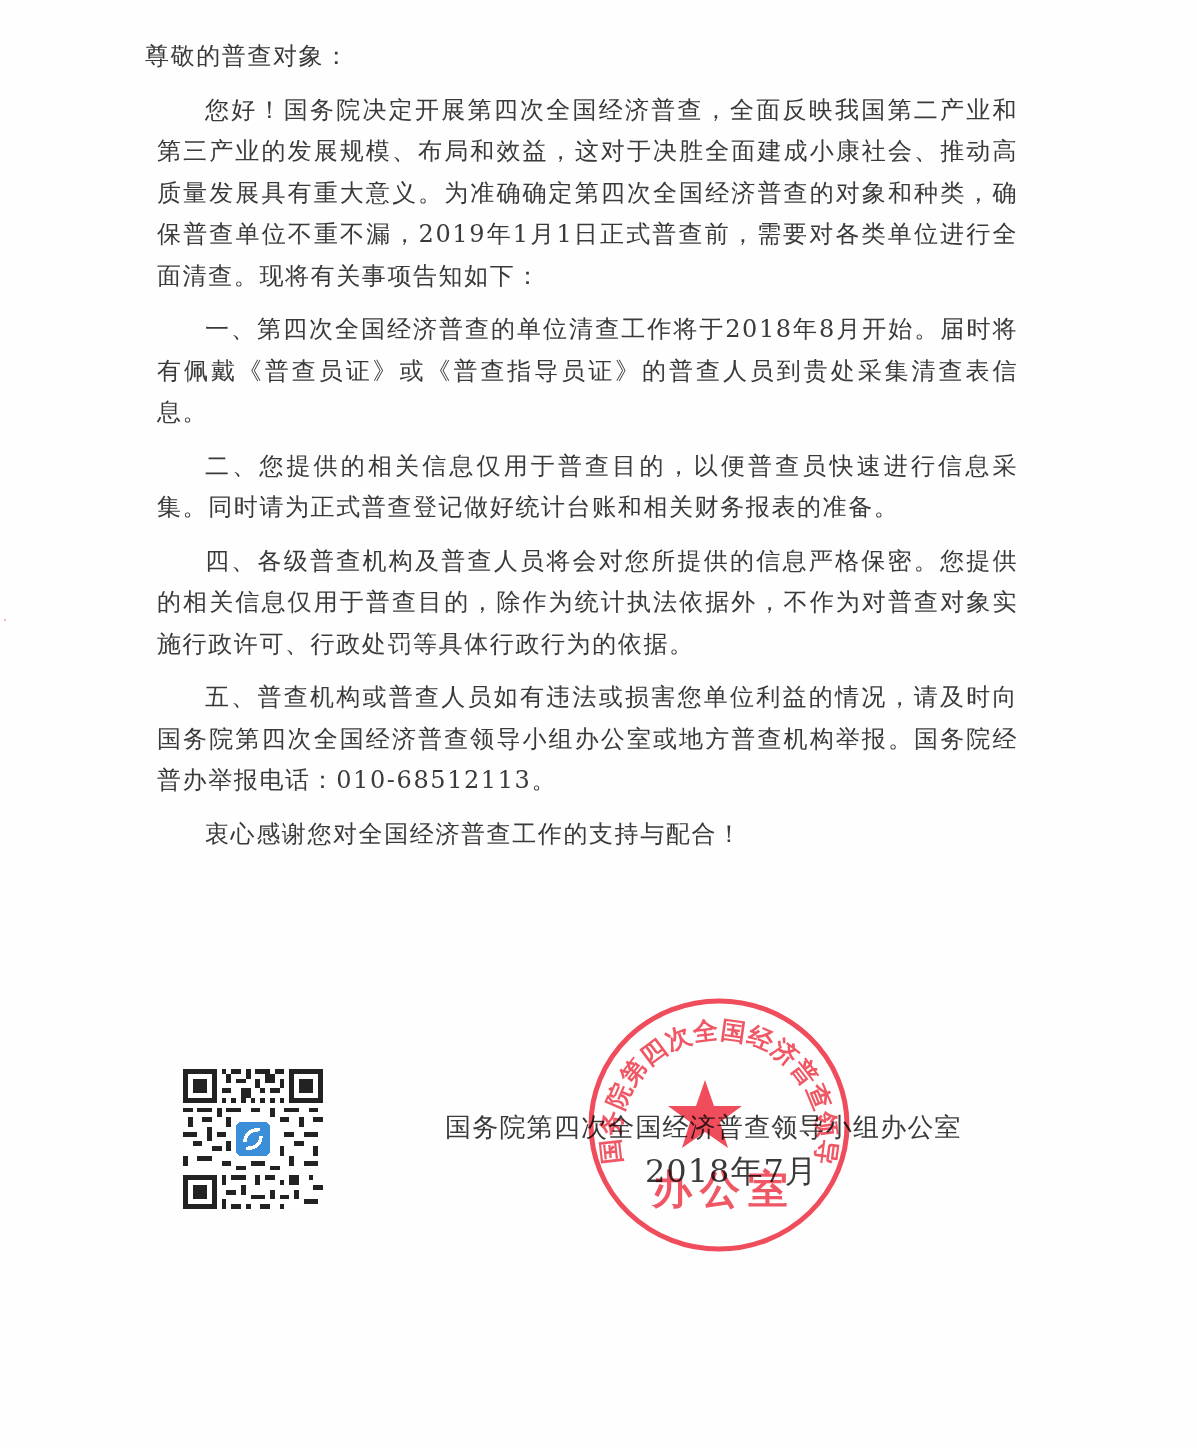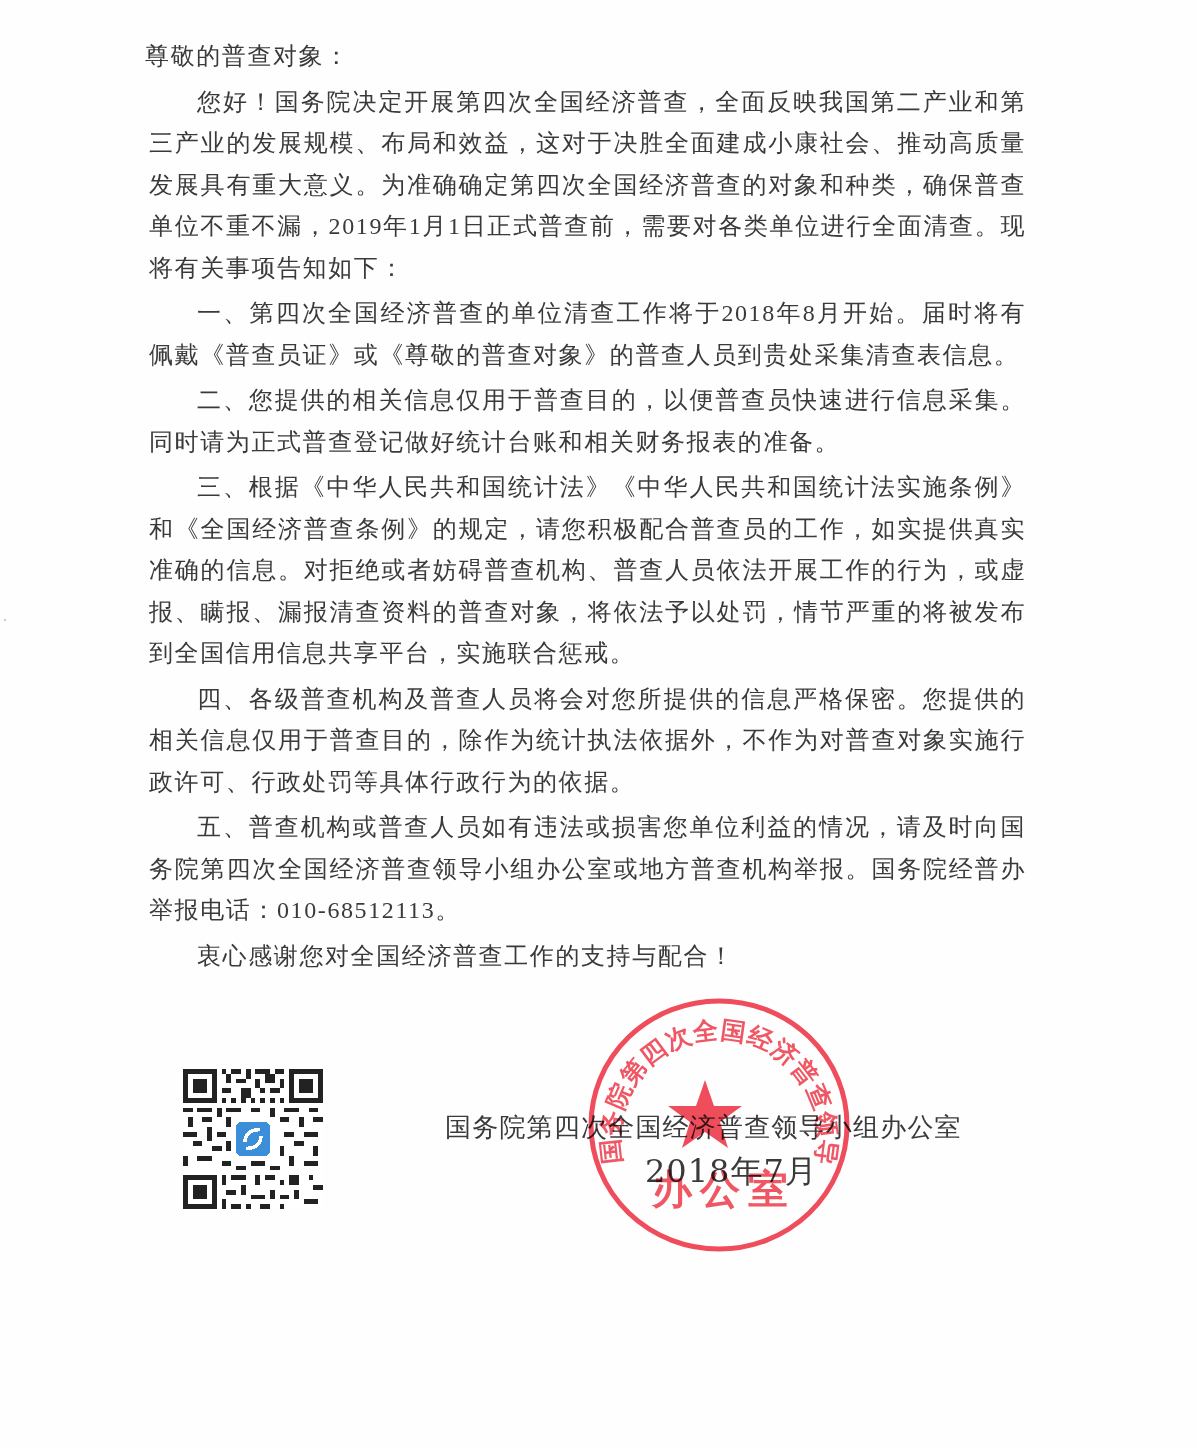--- a/index.html
+++ b/index.html
@@ -29,23 +29,22 @@
       font-size: 24px;
       line-height: 41.5px;
       letter-spacing: 1.6px;
       text-align: justify;
       text-justify: inter-character;
     }
     .salutation {
       margin: 0;
     }
     .para {
-      margin: 4px;
+      margin: 12px;
       text-indent: 2em;
-      font-family: Liberation Serif, serif;
     }
     .qr {
       position: absolute;
       left: 183px;
       top: 1069px;
       width: 140px;
       height: 140px;
     }
     .stamp {
       position: absolute;
@@ -86,23 +85,22 @@
 </head>
 <body>
 
 <div class="page">
 
   <div class="margin-dot"></div>
 
   <div class="letter">
     <p class="salutation">尊敬的普查对象：</p>
     <p class="para">您好！国务院决定开展第四次全国经济普查，全面反映我国第二产业和第三产业的发展规模、布局和效益，这对于决胜全面建成小康社会、推动高质量发展具有重大意义。为准确确定第四次全国经济普查的对象和种类，确保普查单位不重不漏，2019年1月1日正式普查前，需要对各类单位进行全面清查。现将有关事项告知如下：</p>
-    <p class="para">一、第四次全国经济普查的单位清查工作将于2018年8月开始。届时将有佩戴《普查员证》或《尊敬的普查对象》的普查人员到贵处采集清查表信息。</p>
+    <p class="para">一、第四次全国经济普查的单位清查工作将于2018年8月开始。届时将有佩戴《普查员证》或《普查指导员证》的普查人员到贵处采集清查表信息。</p>
     <p class="para">二、您提供的相关信息仅用于普查目的，以便普查员快速进行信息采集。同时请为正式普查登记做好统计台账和相关财务报表的准备。</p>
-    <p class="para">三、根据《中华人民共和国统计法》《中华人民共和国统计法实施条例》和《全国经济普查条例》的规定，请您积极配合普查员的工作，如实提供真实准确的信息。对拒绝或者妨碍普查机构、普查人员依法开展工作的行为，或虚报、瞒报、漏报清查资料的普查对象，将依法予以处罚，情节严重的将被发布到全国信用信息共享平台，实施联合惩戒。</p>
     <p class="para">四、各级普查机构及普查人员将会对您所提供的信息严格保密。您提供的相关信息仅用于普查目的，除作为统计执法依据外，不作为对普查对象实施行政许可、行政处罚等具体行政行为的依据。</p>
     <p class="para">五、普查机构或普查人员如有违法或损害您单位利益的情况，请及时向国务院第四次全国经济普查领导小组办公室或地方普查机构举报。国务院经普办举报电话：010-68512113。</p>
     <p class="para">衷心感谢您对全国经济普查工作的支持与配合！</p>
   </div>
 
   <div class="qr">
     <svg width="140" height="140" viewBox="0 0 29 29" shape-rendering="crispEdges">
       <rect x="0" y="0" width="29" height="29" fill="#ffffff"></rect>
 
       <g fill="#222">

